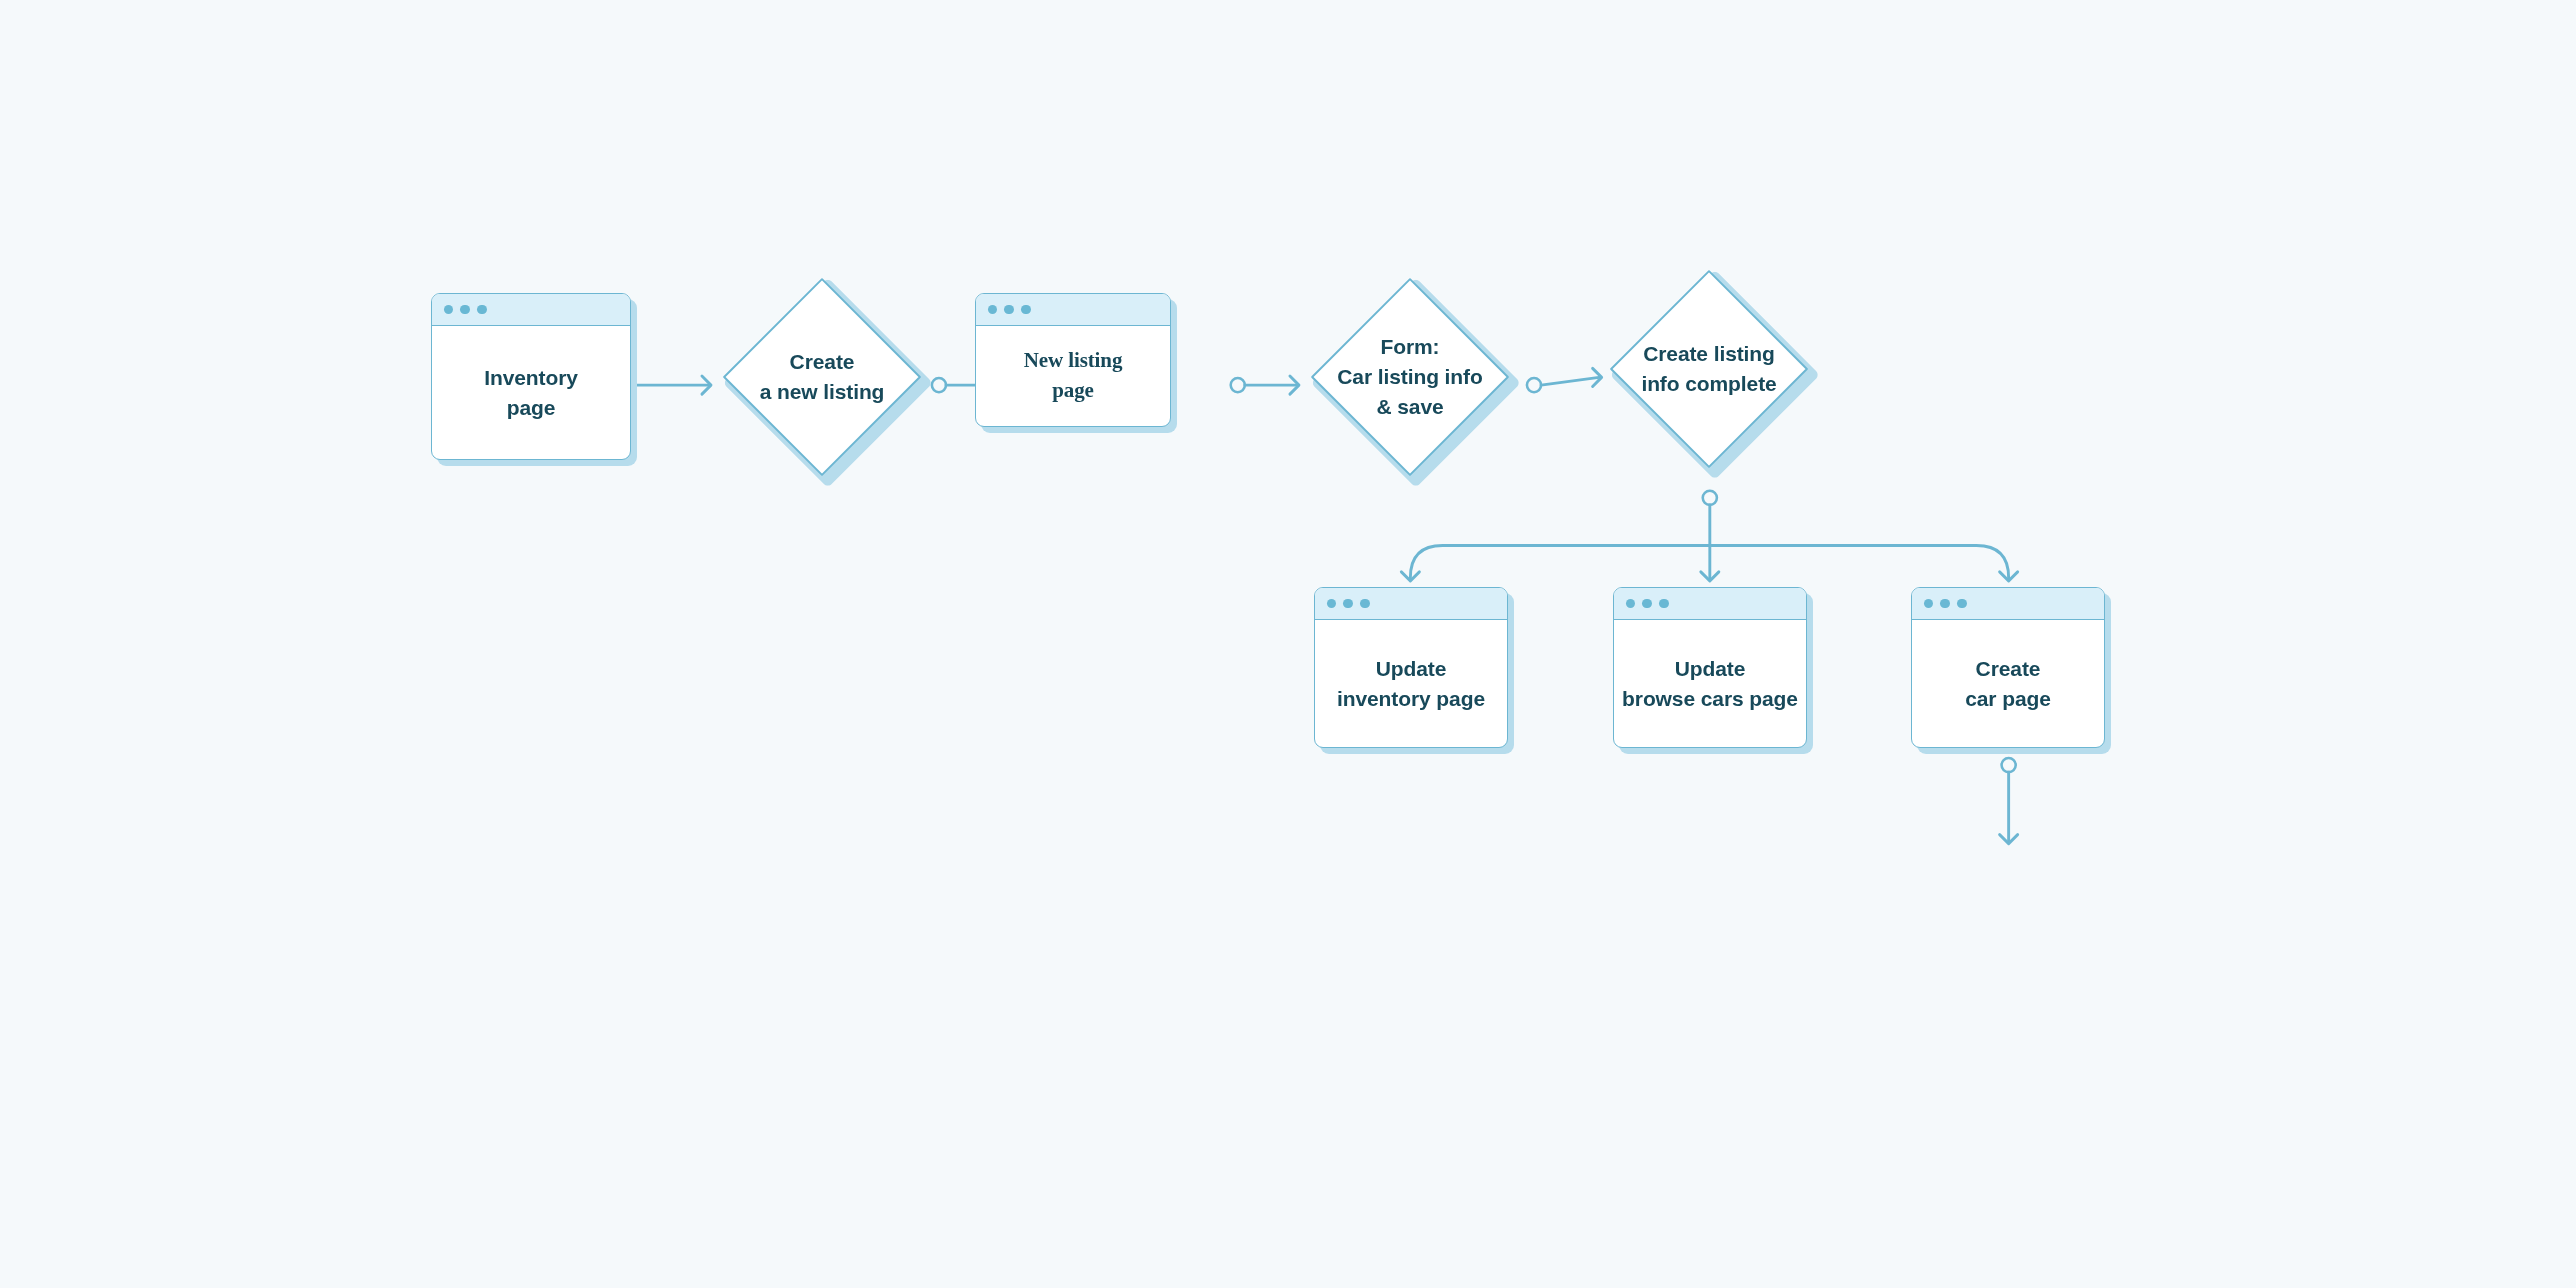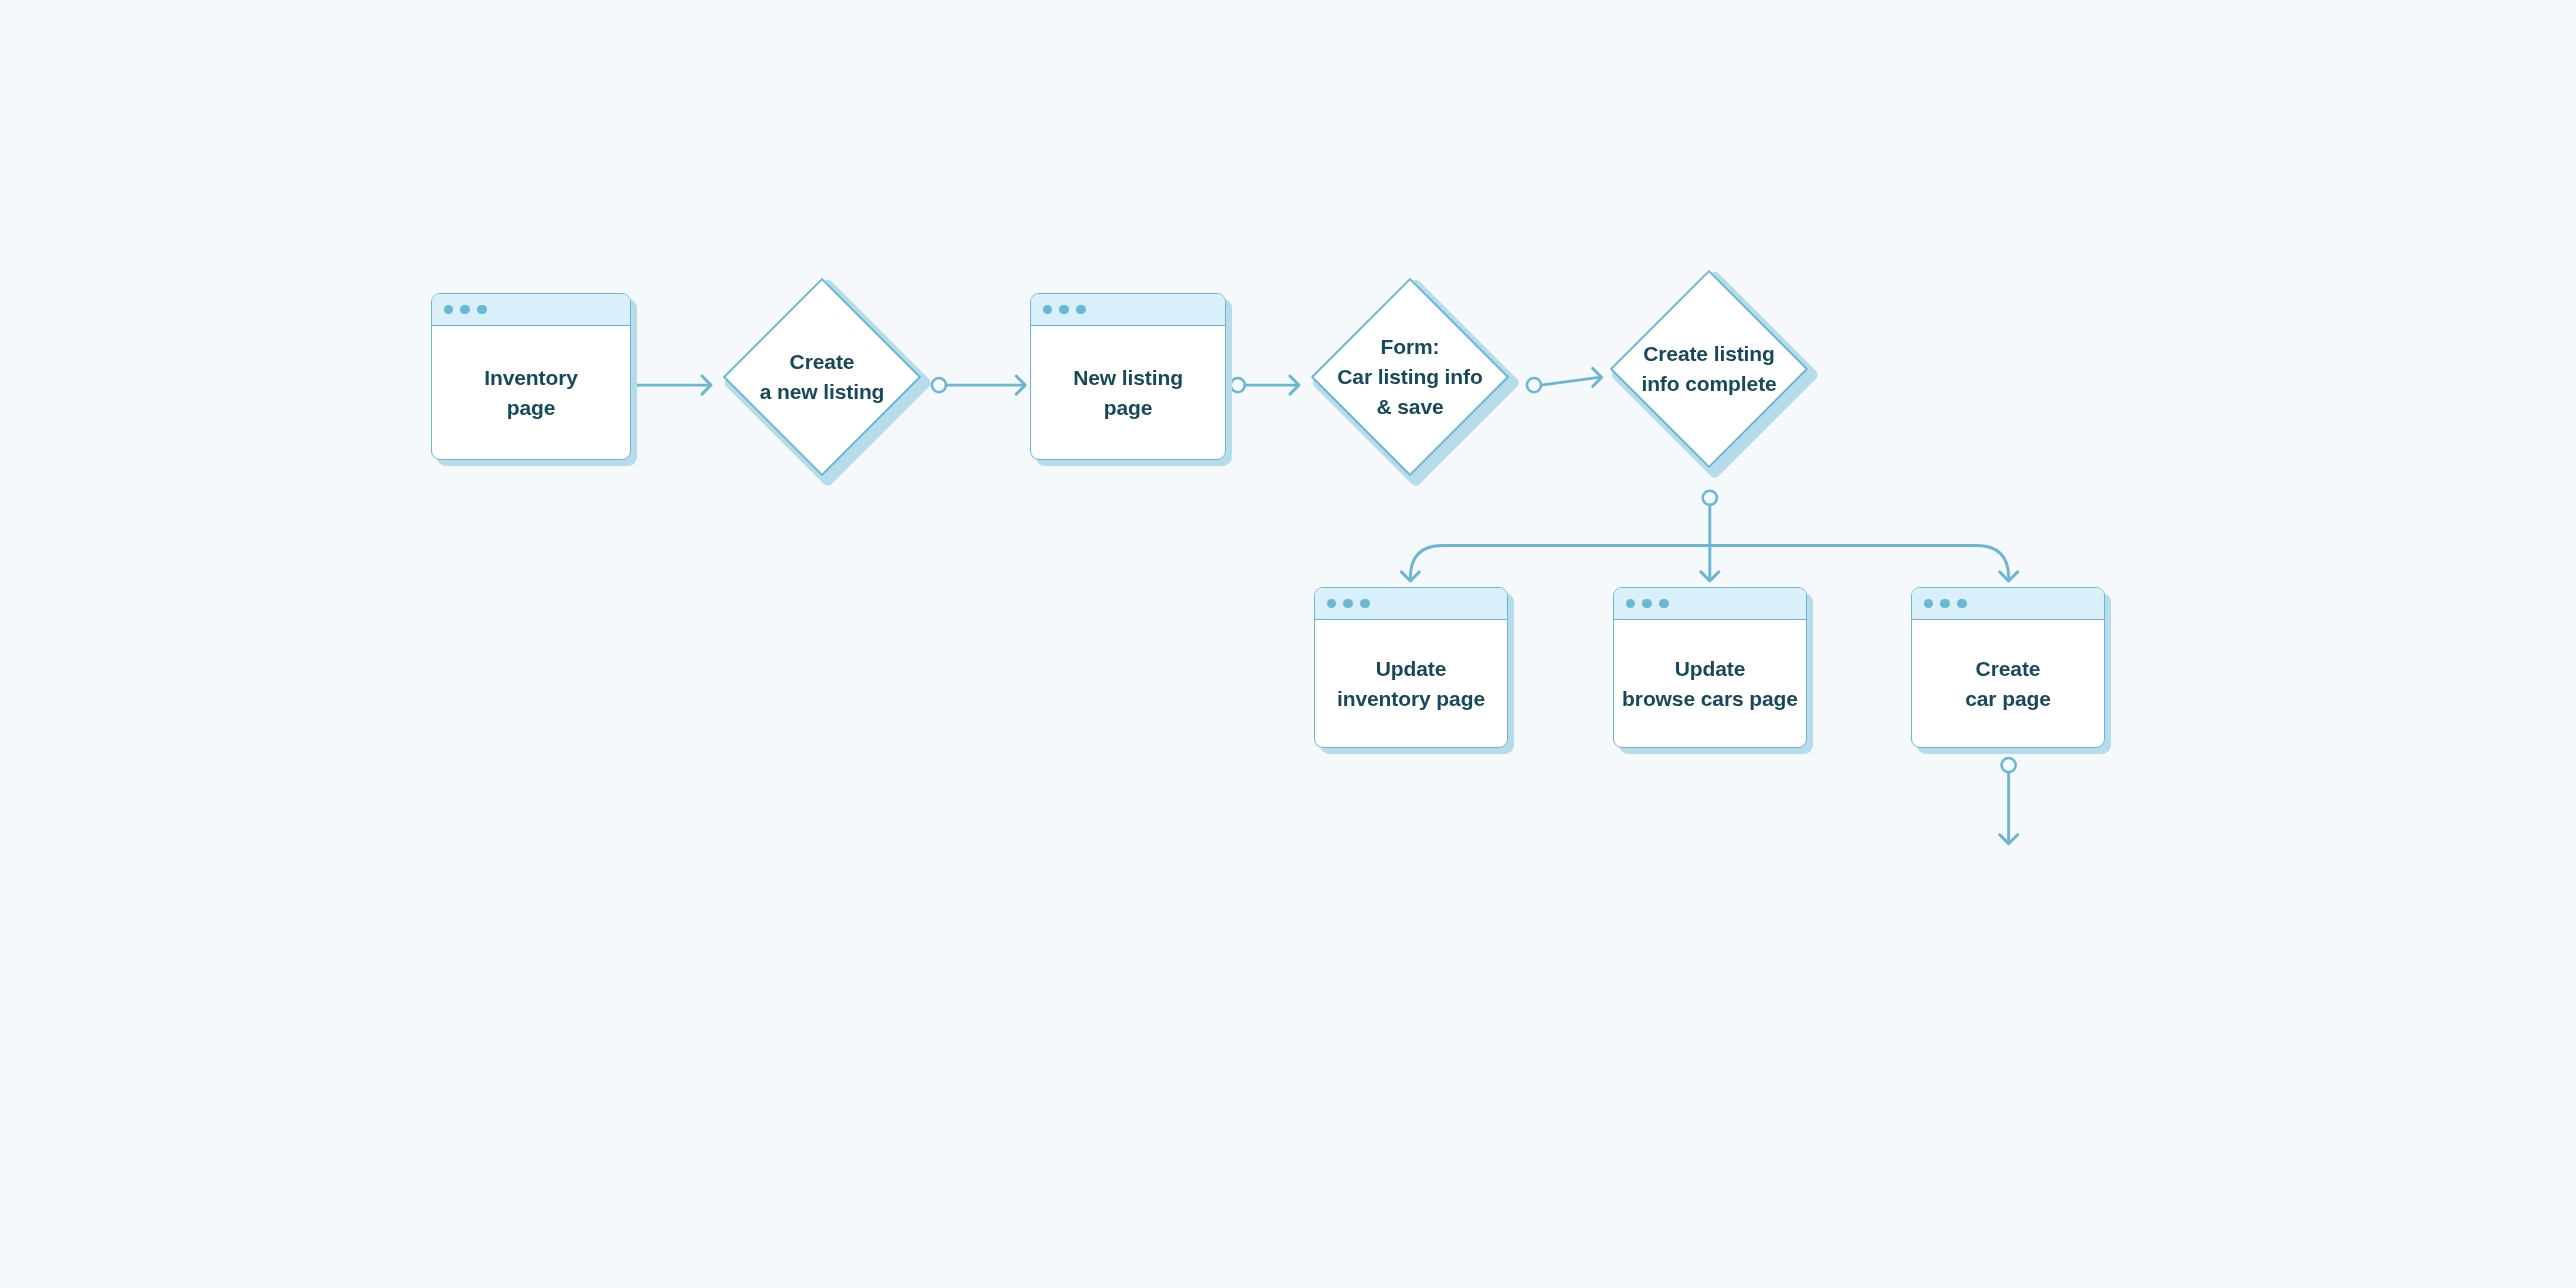--- a/index.html
+++ b/index.html
@@ -199,21 +199,21 @@
     </svg>
     <svg class="dia-frame" viewBox="0 0 320 320">
       <path d="M160,8 L312,160 L160,312 L8,160 Z" fill="#ffffff" stroke="#6cb6d2" stroke-width="3" stroke-linejoin="round"></path>
     </svg>
     <div class="dia-text">
       <span class="node-label">Create
 a new listing</span>
     </div>
   </div>
 
-  <div class="node-window" style="left:1030px; top:293px; width:196px; height:167px;">
+  <div class="node-window" style="left:975px; top:293px; width:196px; height:134px;font-family:Liberation Serif, serif;">
     <div class="win-shadow"></div>
     <div class="win-frame">
       <div class="win-titlebar">
         <span class="win-dot"></span>
         <span class="win-dot"></span>
         <span class="win-dot"></span>
       </div>
       <div class="win-body">
         <span class="node-label">New listing
 page</span>

